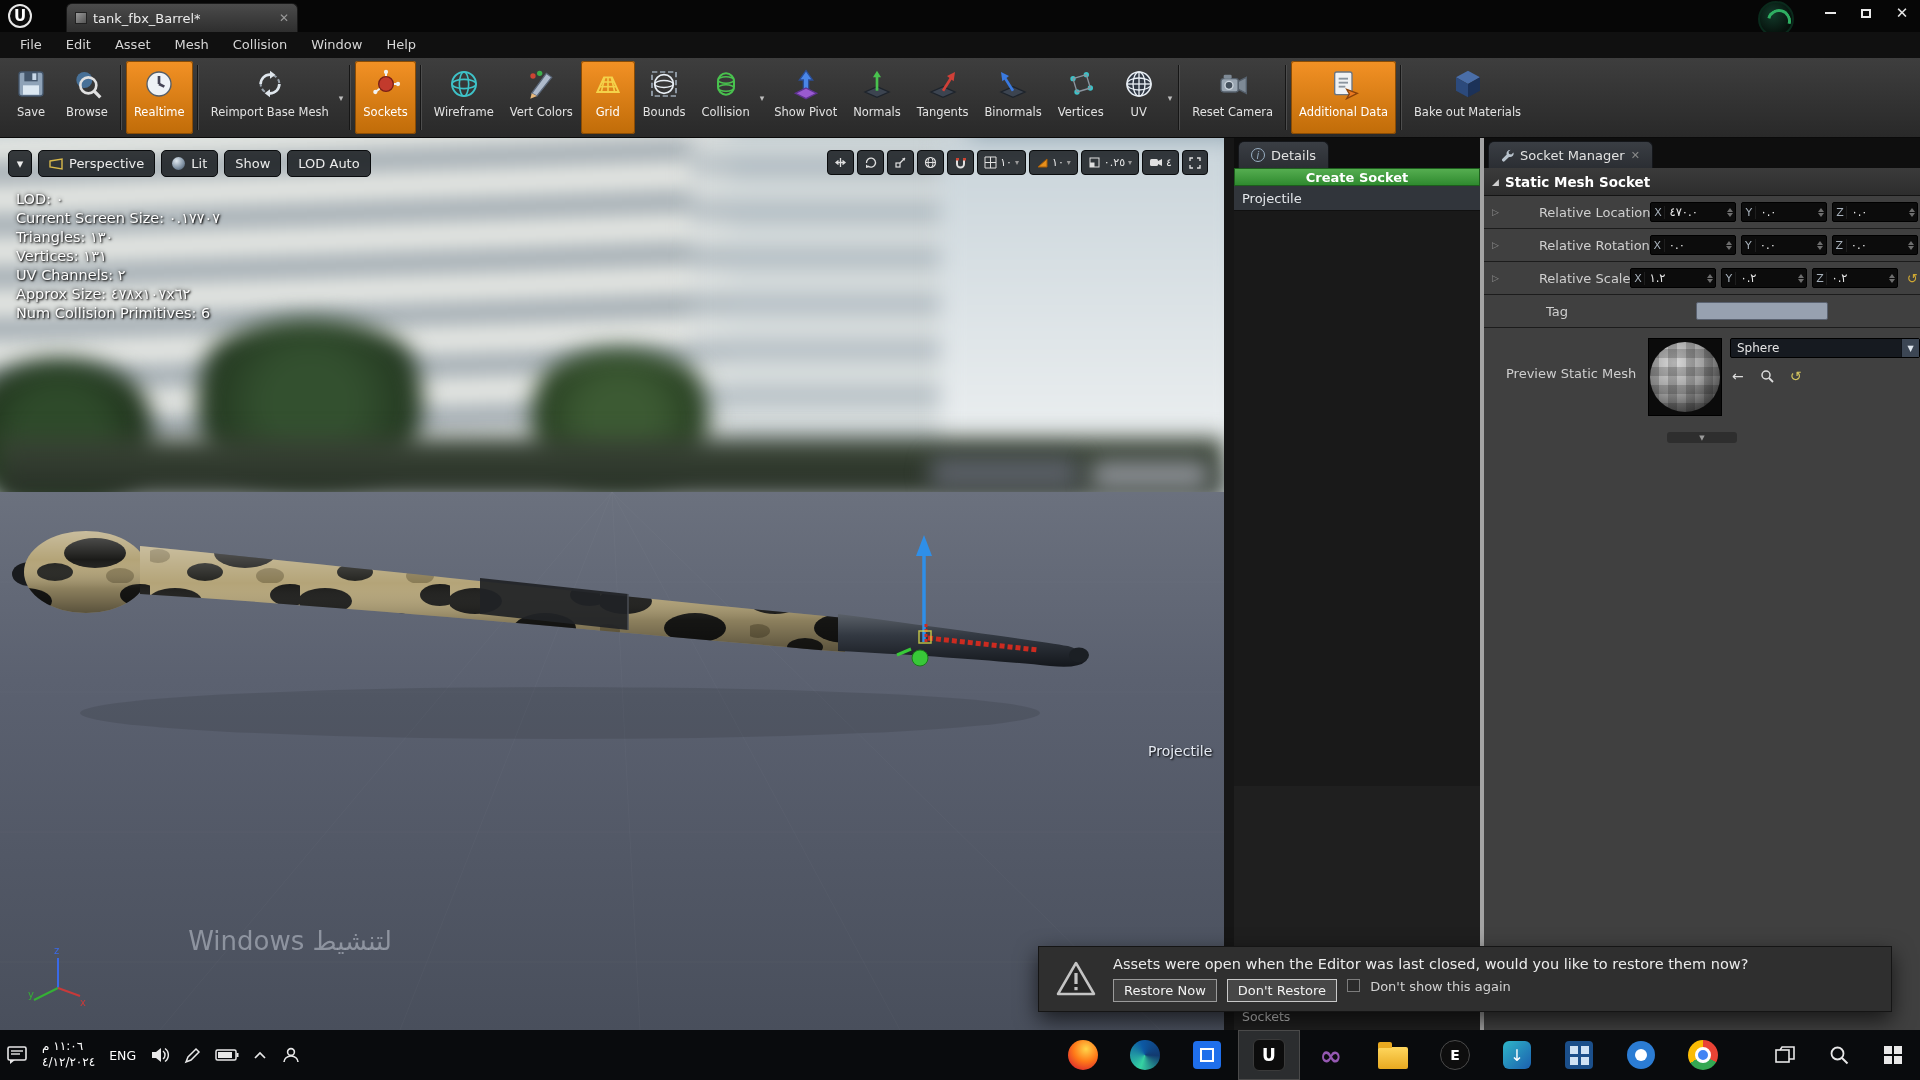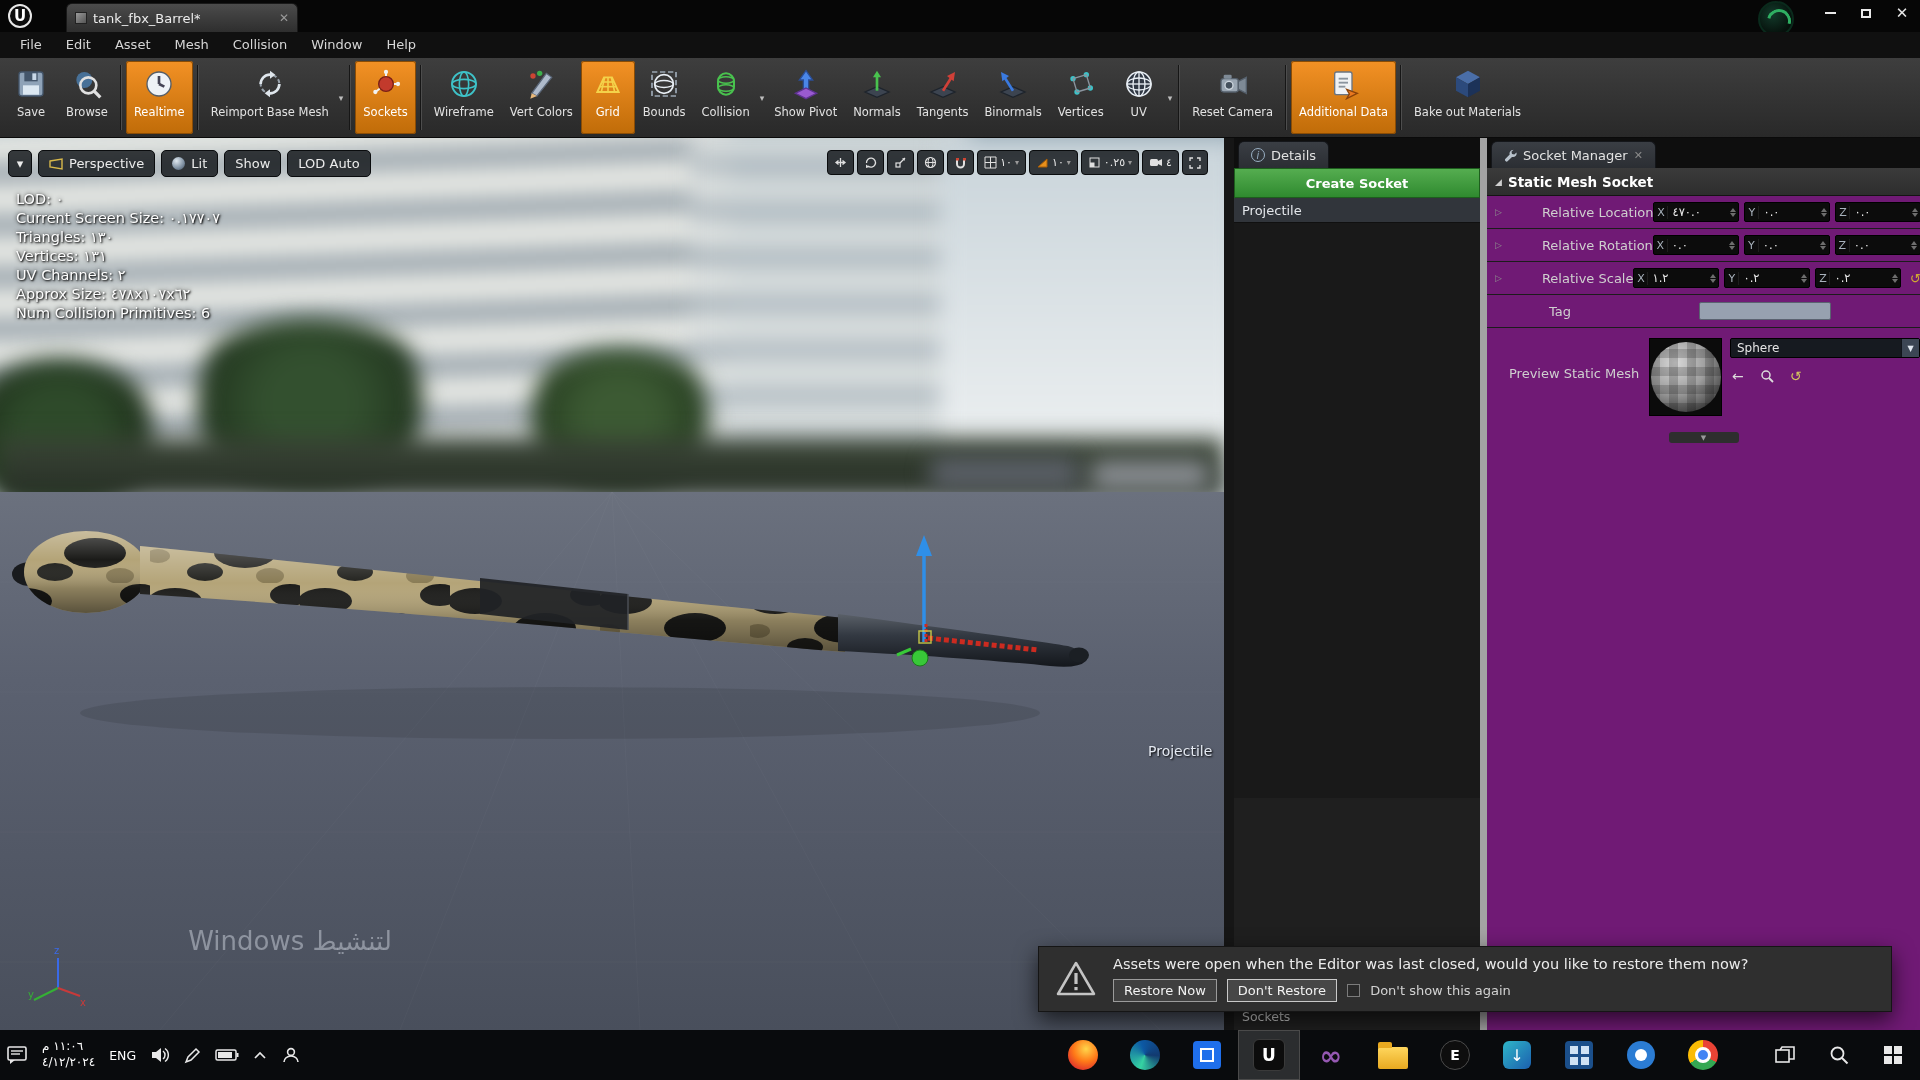--- a/index.html
+++ b/index.html
@@ -95,29 +95,29 @@
 
   
   .rightarea { position:absolute; left:1234px; top:138px; width:686px; height:892px; background:#1c1c1c; }
   .details-panel { position:absolute; left:0; top:0; width:246px; height:892px; background:#1f1f1f; }
   .tabstrip { height:30px; background:#0e0e0e; display:flex; align-items:flex-end; padding-left:4px; }
   .tab { height:27px; background:linear-gradient(#3a3e44,#2b2e33); border:1px solid #14161a; border-bottom:none;
     border-radius:6px 6px 0 0; display:flex; align-items:center; gap:6px; padding:0 12px; color:#e2e2e2; font-size:13px; }
   .tab .tclose { color:#8a8a8a; font-size:11px; }
   .info-ic { width:14px; height:14px; border-radius:50%; border:1px solid #9ab0c4; color:#9ab0c4;
     font-size:10px; display:flex; align-items:center; justify-content:center; font-style:italic; }
-  .create-socket { height:30px; background:linear-gradient(#55ad50,#2f8a2f); border:1px solid #1d5e1d;
+  .create-socket { height:18px; background:linear-gradient(#55ad50,#2f8a2f); border:1px solid #1d5e1d;
     color:#fff; font-size:13px; font-weight:bold; display:flex; align-items:center; justify-content:center; }
   .socket-list { background:#191919; height:600px; }
   .socket-row { height:25px; background:#31353b; color:#e3e6ea; font-size:13px; display:flex;
     align-items:center; padding-left:8px; border-bottom:1px solid #101010; }
   .details-footer { position:absolute; left:8px; bottom:6px; font-size:12.5px; color:#c6c6c6; }
 
-  .socket-panel { position:absolute; left:246px; top:0; width:440px; height:892px; background:#701a75;
-    border-left:7px solid #a3a3a3; }
+  .socket-panel { position:absolute; left:246px; top:0; width:440px; height:892px; background:#404040;
+    border-left:4px solid #a3a3a3; }
   .sm-header { height:28px; background:linear-gradient(#3b3b3b,#2d2d2d); border-bottom:1px solid #141414;
     display:flex; align-items:center; gap:6px; padding-left:8px; color:#ffffff; font-weight:bold; font-size:13.5px; }
   .sm-header .hcaret { font-size:9px; color:#cfcfcf; }
   .prow { display:flex; align-items:center; height:33px; padding-left:8px; border-bottom:1px solid #1c1c1c; }
   .exp { width:14px; color:#8e8e8e; font-size:9px; }
   .plabel { width:150px; font-size:13px; color:#cfcfcf; white-space:nowrap;margin-left:40px; }
   .vec { display:flex; align-items:center; gap:5px; }
   .field { width:86px; height:20px; background:#0c0c0c; border:1px solid #000; border-radius:2px;
     display:flex; align-items:center; }
   .axis { width:14px; text-align:center; font-size:11px; color:#a8b2bc; border-right:1px solid #1e1e1e; }
@@ -147,21 +147,21 @@
   .mini-icons { display:flex; gap:16px; margin-top:10px; padding-left:2px; align-items:center; }
   .mini-icons .mi { color:#dcdcdc; font-size:14px; }
   .expander { margin:16px auto 0; width:70px; height:11px; background:#2e2e2e; border-radius:3px;
     display:flex; align-items:center; justify-content:center; color:#9a9a9a; font-size:7px; }
 
   
   .notif { position:absolute; left:1038px; top:946px; width:854px; height:66px; background:#2f2f2f;
     border:1px solid #151515; box-shadow:0 8px 22px rgba(0,0,0,.65); display:flex; align-items:center;
     gap:16px; padding:0 16px; z-index:40; }
   .notif-msg { font-size:14.5px; color:#ebebeb; }
-  .notif-row { display:flex; align-items:center; gap:10px; margin-top:7px; }
+  .notif-row { display:flex; align-items:flex-start; gap:10px; margin-top:7px; }
   .nbtn { height:23px; padding:0 10px; background:#404040; border:1px solid #9b9b9b; color:#f2f2f2;
     font-size:13px; display:flex; align-items:center; }
   .nbtn.focus { border-color:#c9c9c9; background:#474747; }
   .chk { width:13px; height:13px; background:#2a2a2a; border:1px solid #7c7c7c; }
   .chklabel { font-size:13px; color:#d2d2d2; }
 
   
   .taskbar { position:absolute; left:0; top:1030px; width:1920px; height:50px; background:#090b0d; z-index:50; }
   .tray { position:absolute; left:6px; top:0; height:50px; display:flex; align-items:center; gap:14px; }
   .clockblock { text-align:left; color:#fff; font-size:12px; line-height:1.3; }

